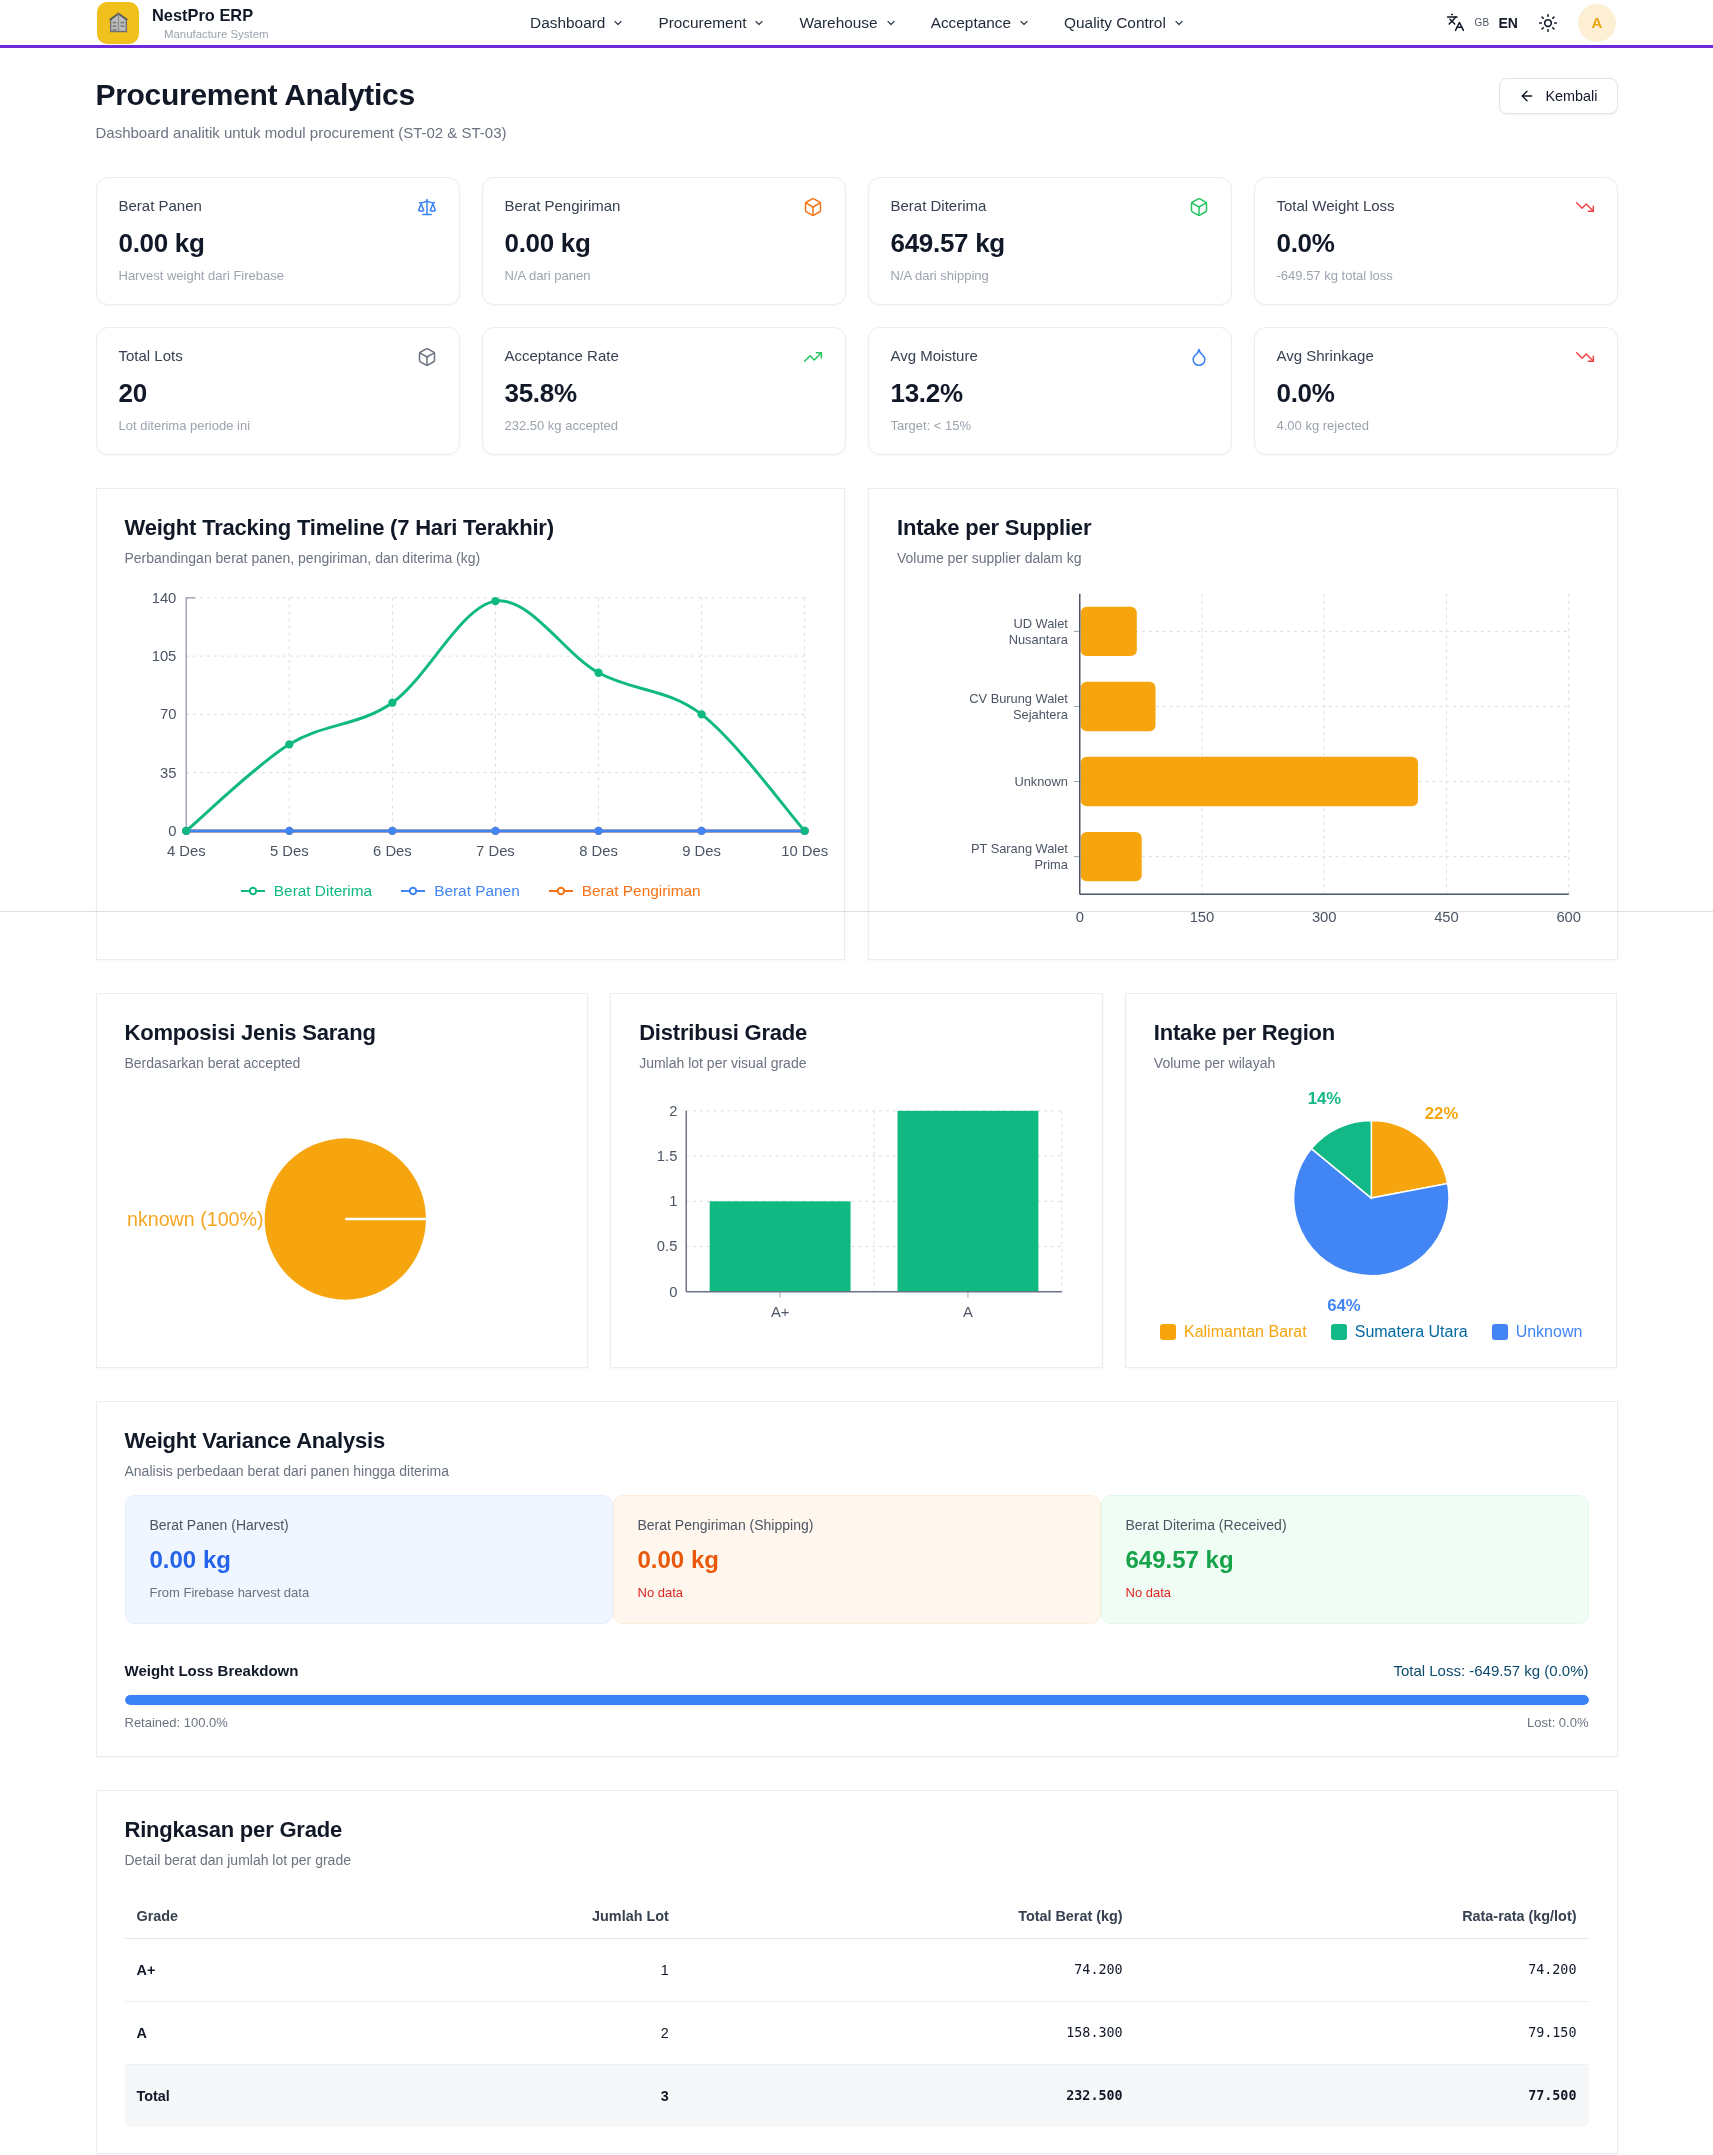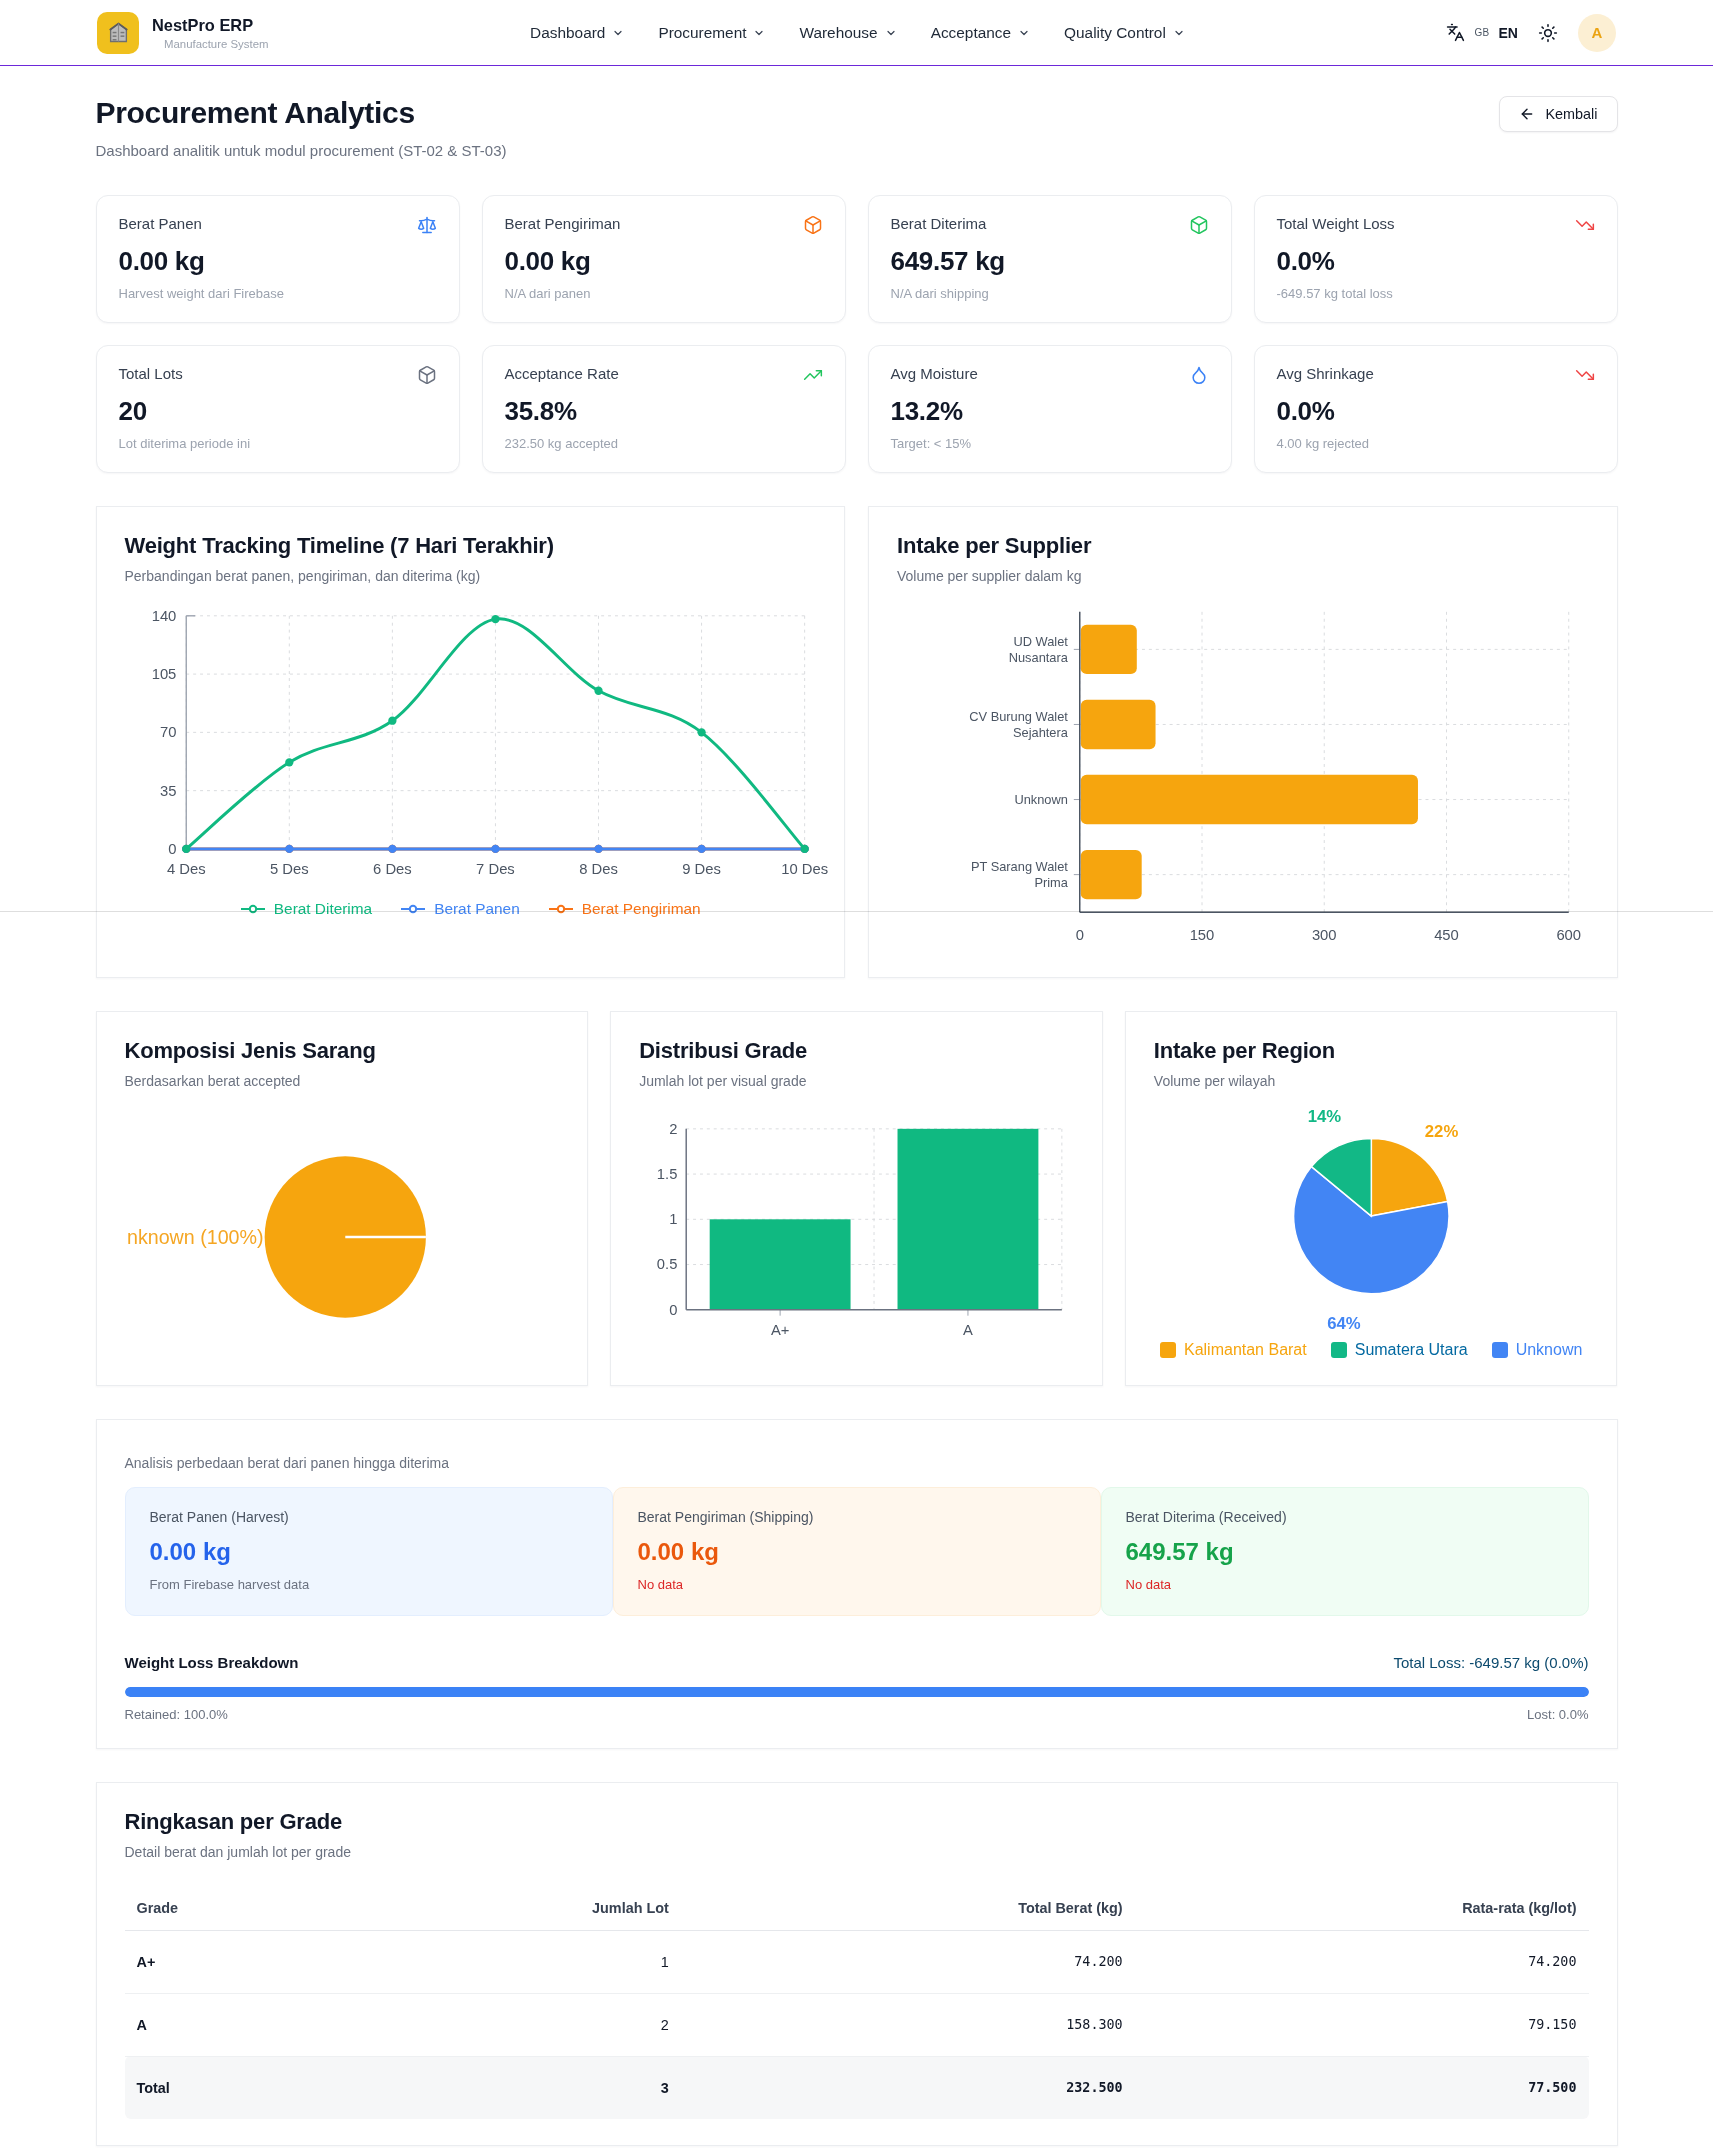--- a/index.html
+++ b/index.html
@@ -3,22 +3,22 @@
 <meta charset="utf-8">
 <style>
   * { box-sizing: border-box; margin: 0; padding: 0; }
   html,body { background:#fff; }
   body {
     width: 1713px; min-height: 2155px; margin: 0 auto; position: relative;
     font-family: "Liberation Sans", sans-serif; color:#111827;
   }
   
   .topbar {
-    height:66px; display:flex; align-items:center; justify-content:space-between;
-    padding:0 97px; border-bottom:1px solid #6d28d9; background:#fff;
+    height:48px; display:flex; align-items:center; justify-content:space-between;
+    padding:0 97px; border-bottom:3px solid #6d28d9; background:#fff;
   }
   .brand { display:flex; align-items:center; gap:13px; }
   .logo {
     width:42px; height:42px; border-radius:10px; background:#f0c01d;
     display:flex; align-items:center; justify-content:center;
   }
   .brand-title { font-size:16.4px; font-weight:700; color:#111827; }
   .brand-sub { font-size:11.4px; color:#9ca3af; margin-top:3px;margin-left:12px; }
   .nav { display:flex; align-items:center; gap:34px; }
   .nav-item { display:flex; align-items:center; gap:7px; font-size:15.4px; font-weight:500; color:#1f2937; cursor:pointer; background:none; border:none; font-family:inherit; }
@@ -477,20 +477,21 @@
           </span>
           <span class="lg-item">
             <span class="sq" style="background:#4285f4"></span>
             <span style="color:#4285f4;font-size:16px">Unknown</span>
           </span>
         </div>
     </div>
   </section>
 
   <section class="card" style="margin-bottom:33px;">
+    <div class="chart-title">Weight Variance Analysis</div>
     <div class="chart-sub">Analisis perbedaan berat dari panen hingga diterima</div>
 
     <div class="var-grid">
       <div class="var-box t-blue">
         <div class="var-label">Berat Panen (Harvest)</div>
         <div class="var-value">0.00 kg</div>
         <div class="var-sub">From Firebase harvest data</div>
       </div>
       <div class="var-box t-orange">
         <div class="var-label">Berat Pengiriman (Shipping)</div>

